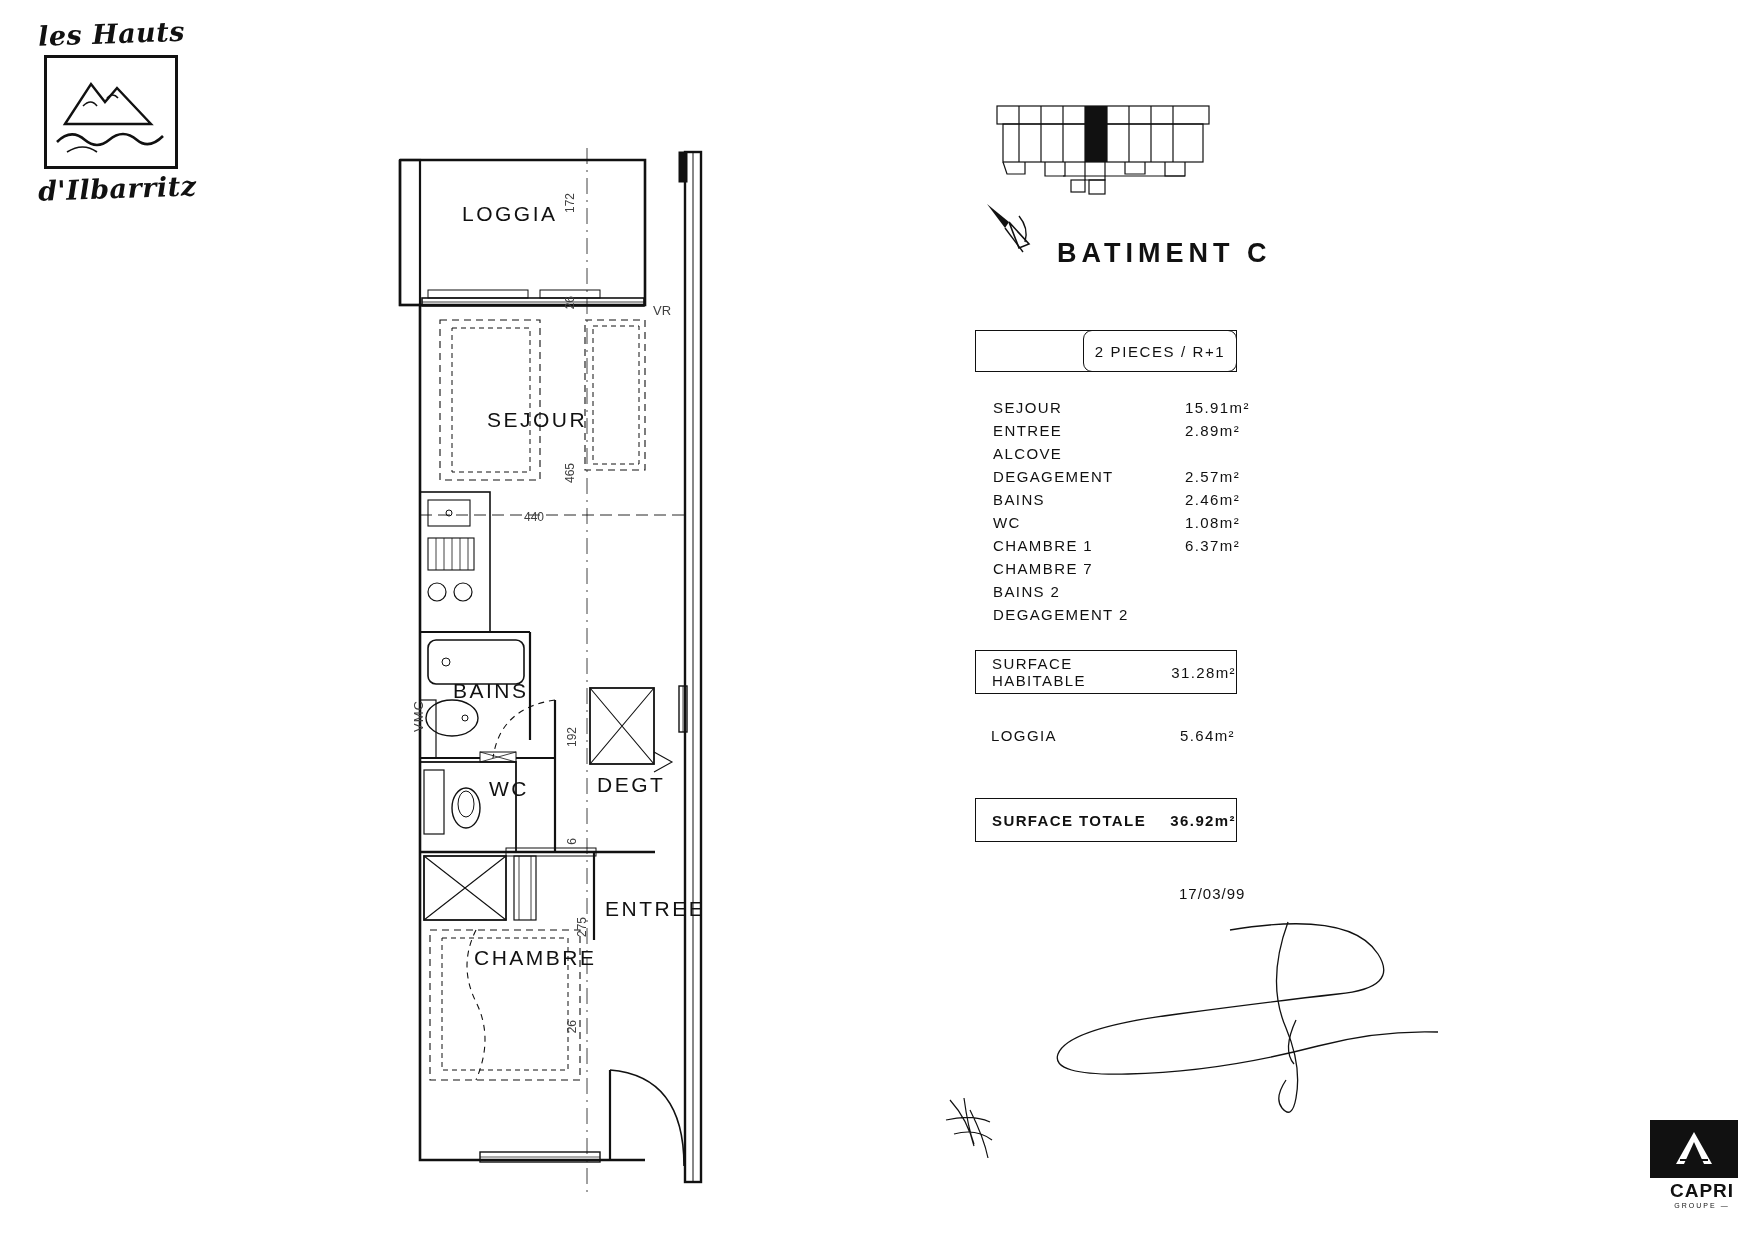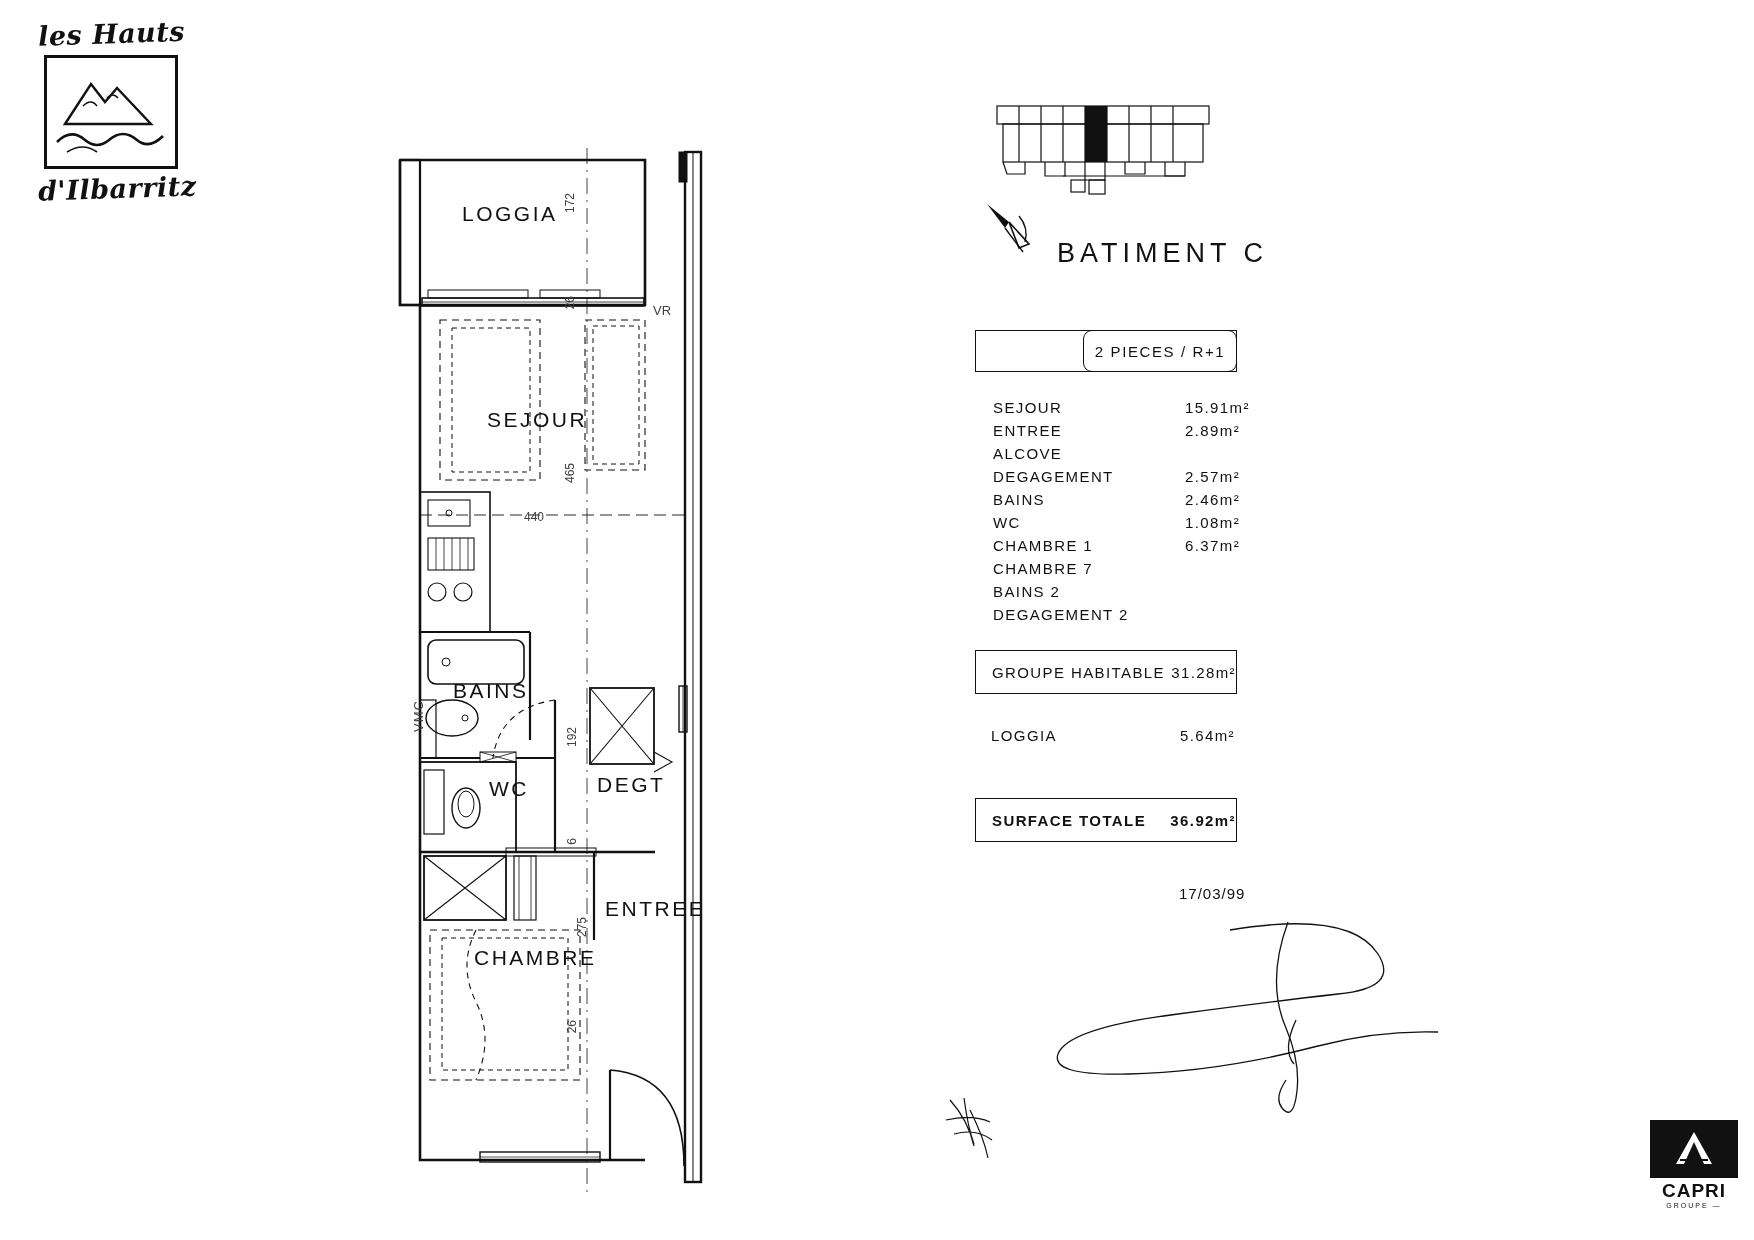--- a/index.html
+++ b/index.html
@@ -20,32 +20,32 @@
   #logo .logo-bot{font-family:"DejaVu Serif", serif;font-style:italic;font-weight:700;
     font-size:27px;letter-spacing:.5px;color:#111;transform:rotate(-2deg);margin-top:4px;}
   #logo .logo-frame{width:128px;height:108px;border:3px solid #111;margin:6px 0 4px 6px;position:relative;overflow:hidden;}
 
   
   .room-label{font-family:"Liberation Sans", sans-serif;font-size:21px;letter-spacing:2.5px;color:#111;}
   .dim{font-family:"Liberation Sans", sans-serif;font-size:12px;color:#404040;}
   .dim.vert{writing-mode:vertical-rl;transform:rotate(180deg);}
 
   
-  #bat-title{font-family:"Liberation Sans", sans-serif;font-size:27px;letter-spacing:5px;font-weight:400;}
+  #bat-title{font-family:"Liberation Sans", sans-serif;font-size:27px;letter-spacing:5px;font-weight:700;}
   .box{border:1.6px solid #111;}
   .tbl{font-size:15px;letter-spacing:1.4px;}
   .tbl .row{display:flex;height:23px;align-items:center;}
   .tbl .nm{width:200px;}
   .tbl .vl{width:120px;margin-left:12px;}
   .sum{display:flex;align-items:center;height:100%;font-size:15px;letter-spacing:1.4px;}
   .sum .nm{width:200px;padding-left:16px;}
   .date{font-size:15px;letter-spacing:1px;margin-left:16px;}
 
   
-  #capri{left:1650px;top:1120px;width:88px;height:88px;}
+  #capri{left:1650px;top:1120px;width:104px;height:88px;}
   #capri .blk{background:#111;color:#fff;width:88px;height:58px;position:relative;}
   #capri .nm{font-size:19px;font-weight:700;letter-spacing:1px;text-align:center;color:#111;margin-top:2px;}
   #capri .sub{font-size:7px;letter-spacing:2px;text-align:center;color:#111;}
 </style>
 </head>
 <body>
 
 <div class="abs" id="logo">
   <div class="logo-top">les Hauts</div>
   <div class="logo-frame">
@@ -250,21 +250,21 @@
       <div class="vl"></div>
     </div>
   <div class="row">
       <div class="nm">DEGAGEMENT  2</div>
       <div class="vl"></div>
     </div>
 </div>
 
 <div class="abs box" style="left:975px;top:650px;width:260px;height:42px;">
   <div class="sum">
-    <div class="nm">GROUPE HABITABLE</div>
+    <div class="nm">SURFACE HABITABLE</div>
     <div>31.28m²</div>
   </div>
 </div>
 
 <div class="abs" style="left:975px;top:722px;width:260px;height:26px;">
   <div class="sum" style="height:26px;">
     <div class="nm">LOGGIA</div>
     <div>5.64m²</div>
   </div>
 </div>

